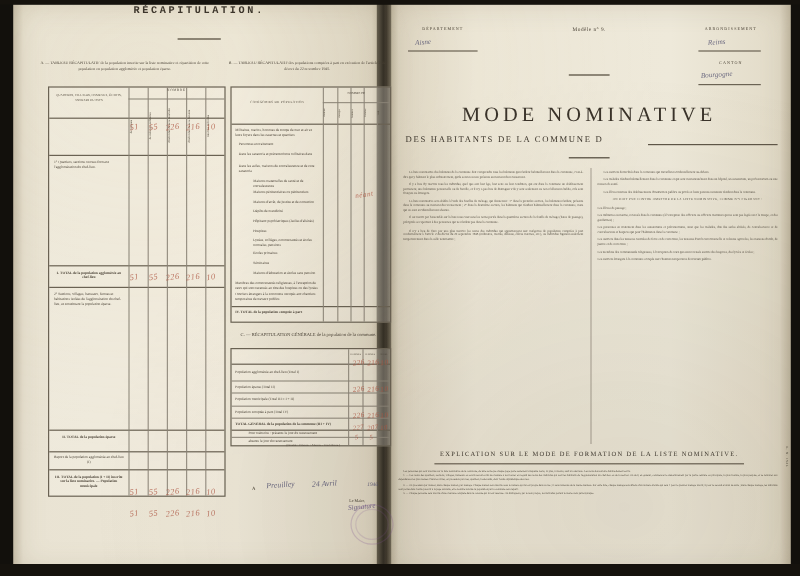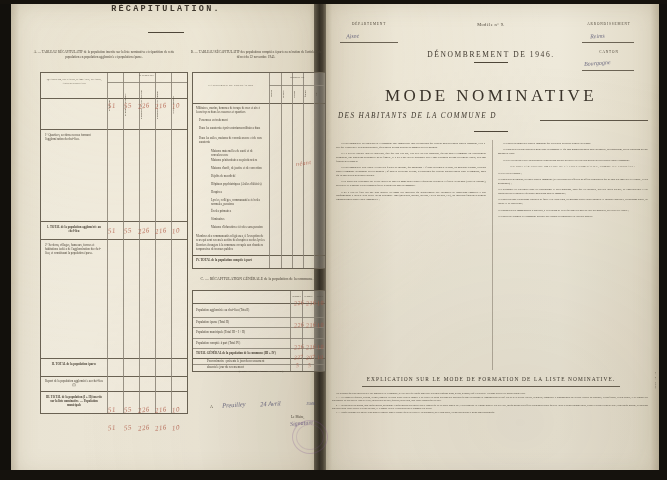--- a/index.html
+++ b/index.html
@@ -76,21 +76,21 @@
   #rp{position:absolute;left:322px;top:0;width:338px;height:480px;color:#3d362c;}
   .hdr-lbl{position:absolute;font-size:3.4px;letter-spacing:.9px;color:#4a4236;text-align:center;}
   .hdr-line{position:absolute;height:.8px;background:#6b6354;}
   .hdr-hw{position:absolute;font-style:italic;color:#4b4a6b;font-size:6px;opacity:.78;
     transform:rotate(-4deg);}
   #denom{position:absolute;left:0;width:338px;top:50px;text-align:center;
     font-size:7.5px;letter-spacing:1.6px;}
   #denom-rule{position:absolute;left:152px;top:62px;width:34px;height:1px;background:#4e4638;}
   #liste-nom{position:absolute;left:0;width:338px;top:86px;text-align:center;
     font-size:17px;letter-spacing:3.4px;color:#3a332a;}
-  #des-hab{position:absolute;left:16px;top:112px;font-size:7.2px;letter-spacing:1.4px;font-style:italic;}
+  #des-hab{position:absolute;left:16px;top:112px;font-size:7.2px;letter-spacing:1.4px;}
   #commune-line{position:absolute;left:218px;top:120px;width:108px;height:.9px;background:#5f5748;}
   #hw-commune2{position:absolute;left:228px;top:112px;font-size:6px;font-style:italic;
     color:#55507a;opacity:.5;transform:rotate(-2deg);}
   #lnrule{position:absolute;left:152px;top:131px;width:34px;height:1px;background:#4e4638;}
 
   .bodycol{position:absolute;font-size:2.6px;line-height:1.48;text-align:justify;color:#453e33;}
   #colL{left:14px;top:142px;width:150px;}
   #colR{left:176px;top:142px;width:150px;}
   #midrule{position:absolute;left:170px;top:140px;width:.7px;height:230px;background:#8c8475;opacity:.6;}
   .bodycol p{margin:0 0 2.6px 0;text-indent:5px;}
@@ -280,21 +280,20 @@
     <div class="hdr-lbl" style="left:126px;top:22px;width:86px;font-size:4.4px;letter-spacing:.4px">Modèle n° 9.</div>
 
     <div class="hdr-lbl" style="left:248px;top:22px;width:78px">ARRONDISSEMENT</div>
     <div class="hdr-line" style="left:260px;top:42px;width:52px"></div>
     <div class="hdr-hw" style="left:268px;top:33px">Reims</div>
 
     <div class="hdr-lbl" style="left:248px;top:50px;width:78px">CANTON</div>
     <div class="hdr-line" style="left:260px;top:70px;width:52px"></div>
     <div class="hdr-hw" style="left:262px;top:60px">Bourgogne</div>
 
-    <div id="denom" class="ttl">DÉNOMBREMENT DE 1946.</div>
     <div id="denom-rule"></div>
 
     <div id="liste-nom" class="ttl">MODE NOMINATIVE</div>
     <div id="des-hab" class="ttl">DES HABITANTS DE LA COMMUNE D</div>
     <div id="commune-line"></div>
     <div id="hw-commune2"></div>
     <div id="lnrule"></div>
 
     <div id="midrule"></div>
 

